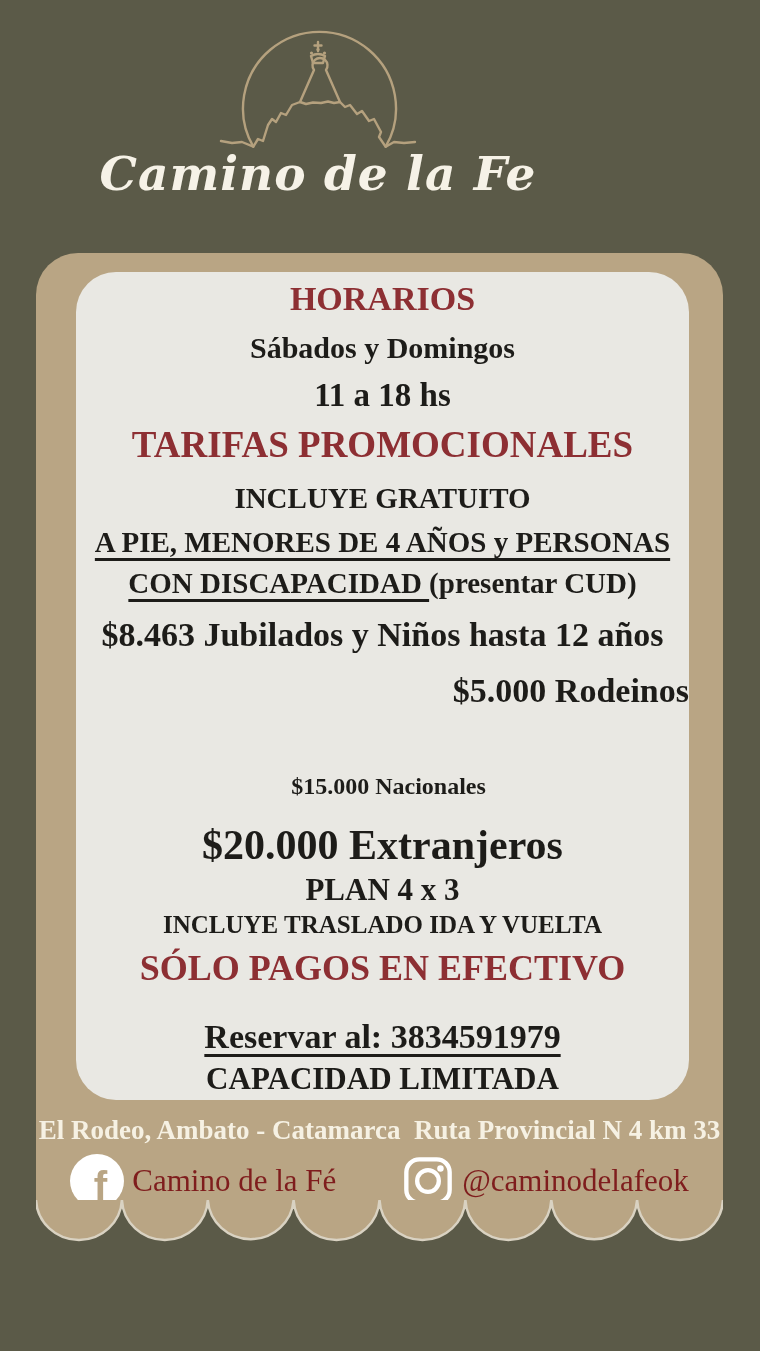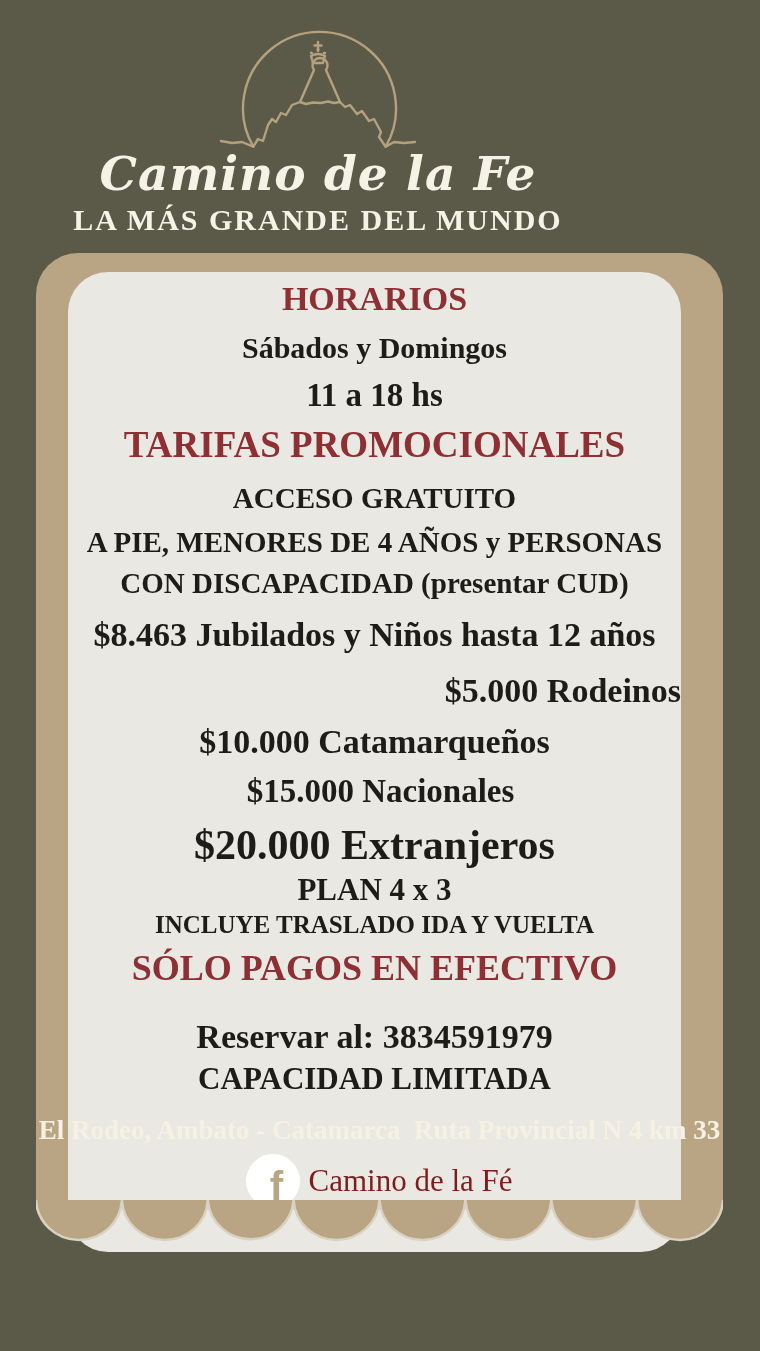--- a/index.html
+++ b/index.html
@@ -34,42 +34,42 @@
     background:#b9a584;
     border-radius:42px 42px 0 0;
   }
   .scallops {
     position:absolute; left:0; top:947px;
     width:687px; height:46px; display:block;
   }
 
   
   .cream-card {
-    position:absolute; left:32px; top:19px;
-    width:613px; height:980px;
+    position:absolute; left:40px; top:19px;
+    width:613px; height:828px;
     background:#e9e8e3;
     border-radius:40px;
     padding-left:34px;
   }
   .line { position:absolute; left:0; right:0; text-align:center; line-height:1.12; }
   .red    { color:#8d2f33; font-weight:bold; }
   .black  { color:#1d1c19; font-weight:bold; }
-  .u      { text-decoration-thickness:3px; text-underline-offset:6px; }
+  .u      { text-decoration:underline; text-decoration-thickness:3px; text-underline-offset:6px; }
 
   .t-horarios   { top:8px;   font-size:34px; }
   .t-days       { top:59px;  font-size:30px; }
   .t-hours      { top:105px; font-size:33px; }
   .t-tarifas    { top:152px; font-size:37px; }
   .t-acceso     { top:210px; font-size:29px; }
   .t-apie       { top:254px; font-size:29px; }
   .t-condisc    { top:295px; font-size:29px; }
   .t-p0 { top:344px; font-size:34px; }
   .t-p1 { top:400px; font-size:34px;text-align:right; }
   .t-p2 { top:451px; font-size:34px; }
-  .t-p3 { top:501px; font-size:33px;margin-left:12px; }
+  .t-p3 { top:501px; font-size:24px;margin-left:12px; }
   .t-p4 { top:550px; font-size:42px; }
   .t-plan       { top:601px; font-size:31px; }
   .t-incluye    { top:639px; font-size:25px; }
   .t-solo       { top:676px; font-size:36px; }
   .t-reservar   { top:746px; font-size:34px; }
   .t-capacidad  { top:790px; font-size:31px; }
 
   
   .address {
     position:absolute; top:862px; left:0; right:0;
@@ -102,38 +102,36 @@
 
     <path d="M93,31 Q100,27 107,31 L105,38 L95,38 Z"></path>
     <circle cx="93.5" cy="28" r="1.6" fill="#b5a17e" stroke="none"></circle>
     <circle cx="100" cy="24.5" r="1.6" fill="#b5a17e" stroke="none"></circle>
     <circle cx="106.5" cy="28" r="1.6" fill="#b5a17e" stroke="none"></circle>
 
     <path d="M100,17 L100,26 M96.5,20.5 L103.5,20.5"></path>
   </svg>
 
   <div class="brand">Camino de la Fe</div>
-  <div class="tagline">LA MÁS GRANDE DEL MUNDO</div>
 </div>
 
 <div class="tan-card">
 
   <div class="cream-card">
     <div class="line red   t-horarios">HORARIOS</div>
     <div class="line black t-days">Sábados y Domingos</div>
     <div class="line black t-hours">11 a 18 hs</div>
     <div class="line red   t-tarifas">TARIFAS PROMOCIONALES</div>
 
-    <div class="line black t-acceso">ACCESO GRATUITO</div>
+    <div class="line black t-acceso">INCLUYE GRATUITO</div>
     <div class="line black t-apie"><span class="u">A PIE, MENORES DE 4 AÑOS y PERSONAS</span></div>
     <div class="line black t-condisc"><span class="u">CON DISCAPACIDAD </span><span>(presentar CUD)</span></div>
 
     <div class="line black t-p0">$8.463 Jubilados y Niños hasta 12 años</div>
     <div class="line black t-p1">$5.000 Rodeinos</div>
-    <div class="line black t-p2">$10.000 Catamarqueños</div>
     <div class="line black t-p3">$15.000 Nacionales</div>
     <div class="line black t-p4">$20.000 Extranjeros</div>
 
     <div class="line black t-plan">PLAN 4 x 3</div>
     <div class="line black t-incluye">INCLUYE TRASLADO IDA Y VUELTA</div>
     <div class="line red   t-solo">SÓLO PAGOS EN EFECTIVO</div>
 
     <div class="line black t-reservar"><span class="u">Reservar al: 3834591979</span></div>
     <div class="line black t-capacidad">CAPACIDAD LIMITADA</div>
   </div>
@@ -141,20 +139,28 @@
   <div class="address">El Rodeo, Ambato - Catamarca  Ruta Provincial N 4 km 33</div>
 
   <div class="social-row">
     <div class="social-item">
       <svg width="54" height="54" viewBox="0 0 48 48">
         <circle cx="24" cy="24" r="24" fill="#ffffff"></circle>
         <text x="27" y="41" font-size="36" font-weight="bold" font-family="Liberation Sans, sans-serif" fill="#b9a584" text-anchor="middle">f</text>
       </svg>
       <span class="social-label">Camino de la Fé</span>
     </div>
+    <div class="social-item">
+      <svg width="52" height="52" viewBox="0 0 48 48" fill="none" stroke="#ffffff" stroke-width="4">
+        <rect x="4" y="4" width="40" height="40" rx="12"></rect>
+        <circle cx="24" cy="24" r="10"></circle>
+        <circle cx="35.5" cy="12.5" r="3" fill="#ffffff" stroke="none"></circle>
+      </svg>
+      <span class="social-label">@caminodelafeok</span>
+    </div>
   </div>
 
   <svg class="scallops" viewBox="0 0 687 46" preserveAspectRatio="none">
     <path fill="#b9a584" stroke="none" d="M0,0
       A43,42 0 0 0 85.9,0  A43,42 0 0 0 171.8,0 A43,42 0 0 0 257.6,0
       A43,42 0 0 0 343.5,0 A43,42 0 0 0 429.4,0 A43,42 0 0 0 515.3,0
       A43,42 0 0 0 601.1,0 A43,42 0 0 0 687,0 Z"></path>
     <path fill="none" stroke="#d9d2c2" stroke-width="2.5" d="M0,0
       A43,42 0 0 0 85.9,0  A43,42 0 0 0 171.8,0 A43,42 0 0 0 257.6,0
       A43,42 0 0 0 343.5,0 A43,42 0 0 0 429.4,0 A43,42 0 0 0 515.3,0

